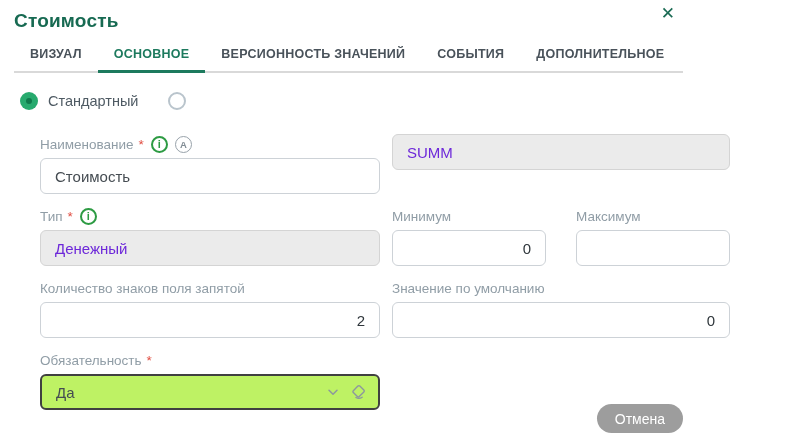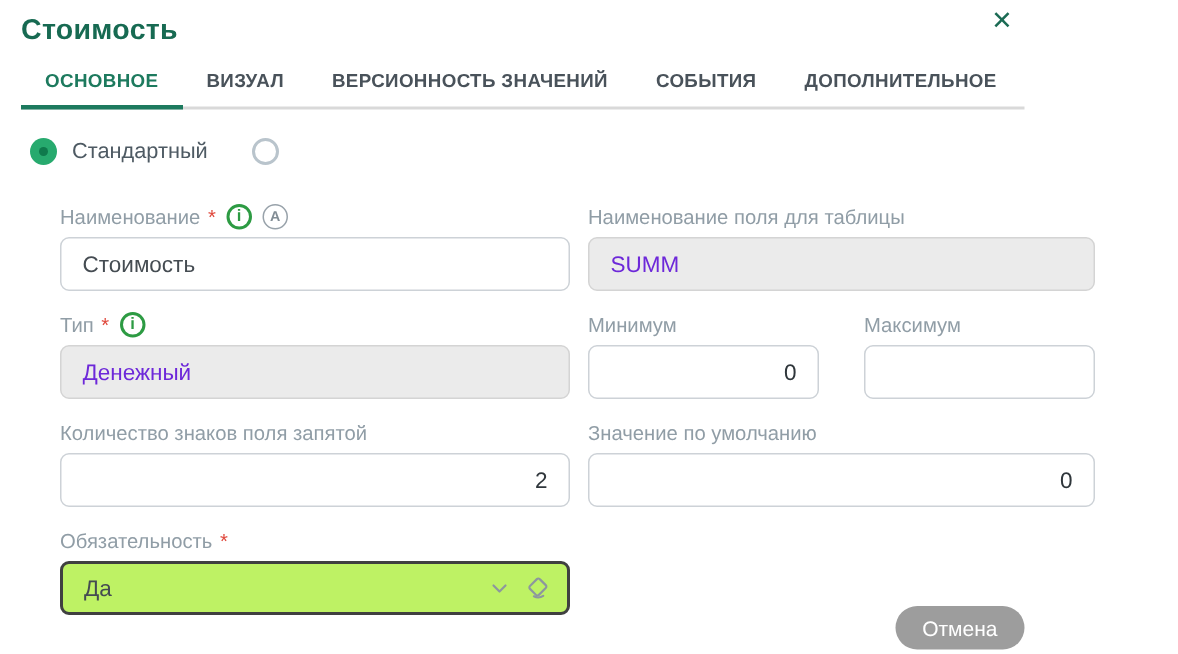--- a/index.html
+++ b/index.html
@@ -99,22 +99,22 @@
 <body>
 
 <div class="dialog">
 
   <div class="header">
     <div class="title">Стоимость</div>
     <span class="close">✕</span>
   </div>
 
   <div class="tabs">
+    <div class="tab">ВИЗУАЛ</div>
     <div class="tab active">ОСНОВНОЕ</div>
-    <div class="tab">ВИЗУАЛ</div>
     <div class="tab">ВЕРСИОННОСТЬ ЗНАЧЕНИЙ</div>
     <div class="tab">СОБЫТИЯ</div>
     <div class="tab">ДОПОЛНИТЕЛЬНОЕ</div>
   </div>
 
   <div class="radio-row">
     <div class="radio-option">
       <span class="radio-circle selected"></span>
       <span class="radio-label-selected">Стандартный</span>
     </div>
@@ -129,23 +129,20 @@
       <div class="field-label">
         <span>Наименование</span>
           <span class="req">*</span>
         <span class="circle-icon icon-info">i</span>
         <span class="circle-icon icon-a">A</span>
       </div>
       <input class="input" value="Стоимость" style="">
     </div>
 
     <div class="field">
-      <div class="field-label">
-        <span>Наименование поля для таблицы</span>
-      </div>
       <input class="input disabled" disabled="" value="SUMM" style="">
     </div>
 
     <div class="field">
       <div class="field-label">
         <span>Тип</span>
           <span class="req">*</span>
         <span class="circle-icon icon-info">i</span>
       </div>
       <input class="input disabled" disabled="" value="Денежный" style="">

